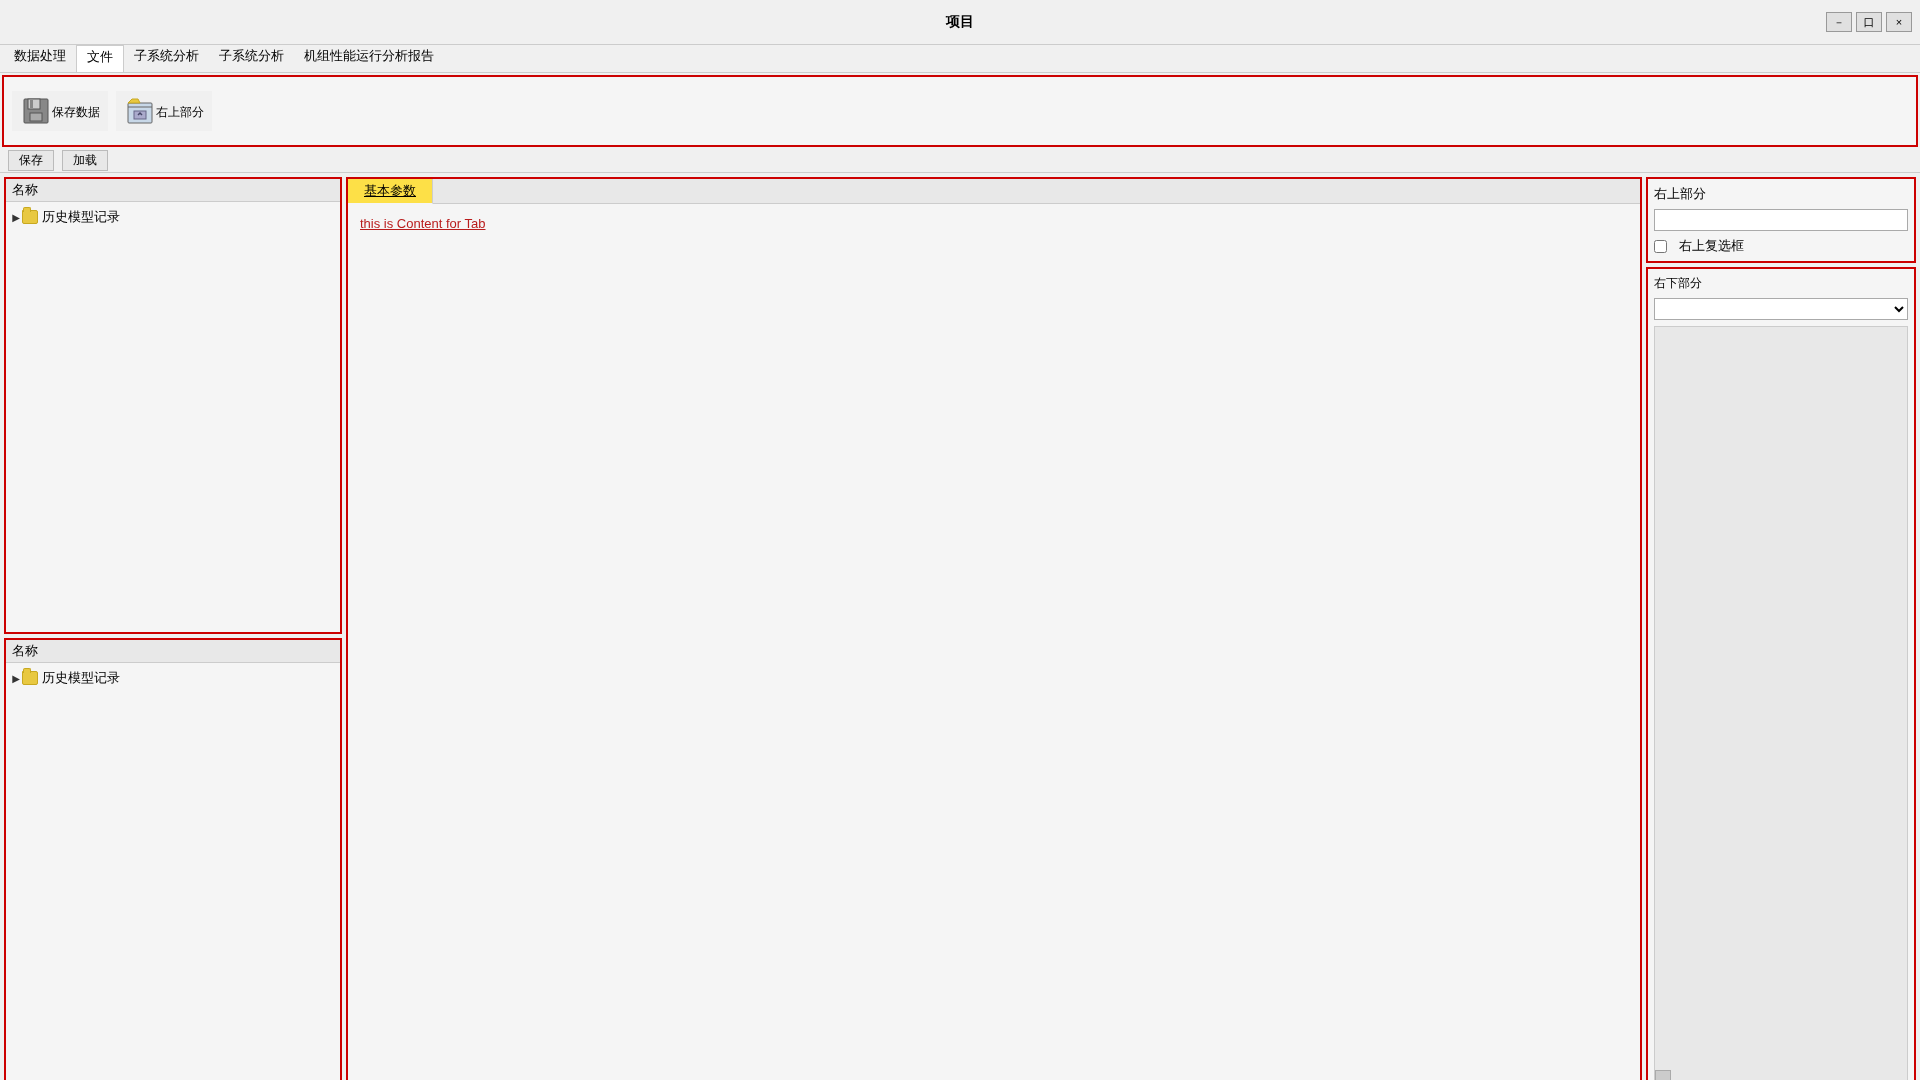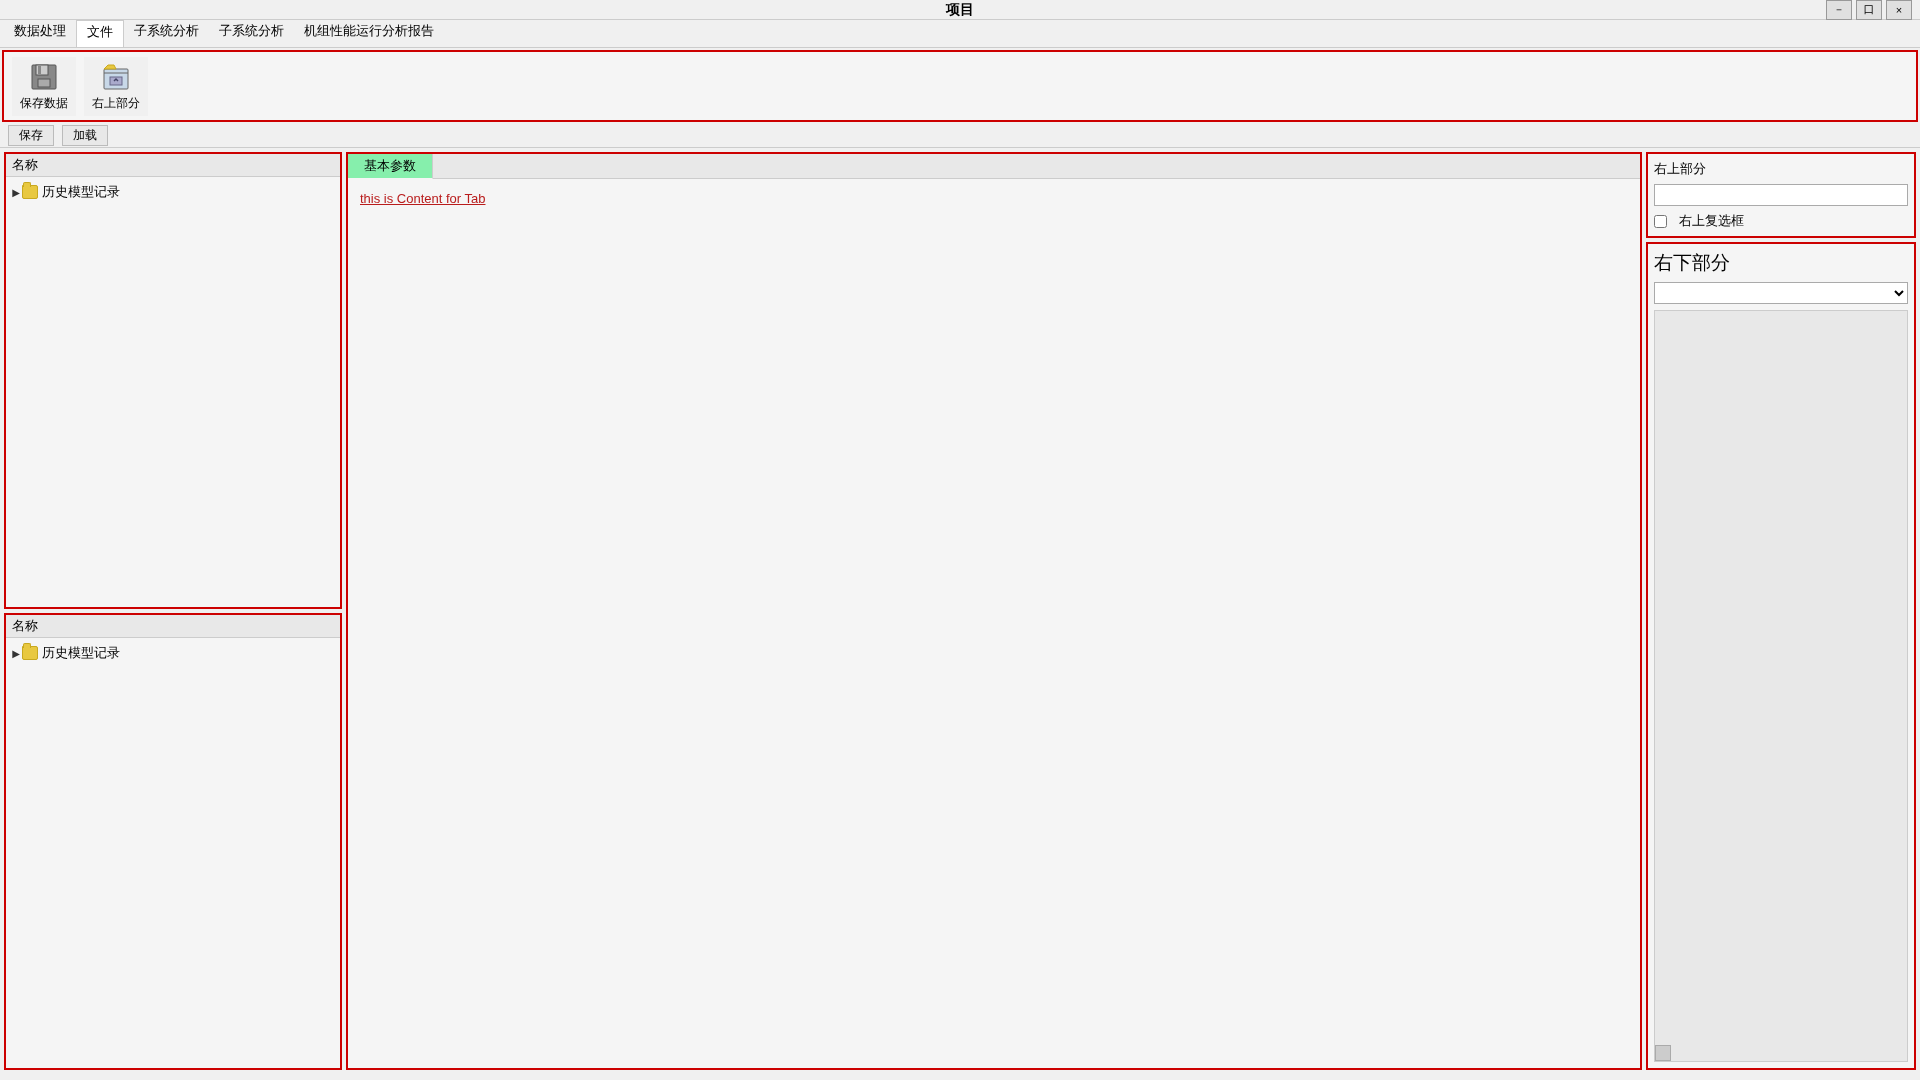--- a/index.html
+++ b/index.html
@@ -8,21 +8,21 @@
       font-size: 13px;
       background: #f0f0f0;
       width: 1920px;
       height: 1080px;
       overflow: hidden;
     }
 
     
     .title-bar {
       background: #f0f0f0;
-      height: 20px;
+      height: 45px;
       display: flex;
       align-items: center;
       justify-content: center;
       position: relative;
       border-bottom: 1px solid #ccc;
     }
     .title-bar-title {
       font-size: 14px;
       font-weight: bold;
     }
@@ -53,21 +53,21 @@
       padding: 0 4px;
     }
     .menu-item {
       padding: 2px 10px;
       cursor: pointer;
       font-size: 13px;
     }
     .menu-item.active { background: #ffffff; border: 1px solid #ccc; border-bottom: none; }
     .toolbar-btn {
       display: flex;
-      flex-direction: column;
+      flex-direction: row;
       align-items: center;
       cursor: pointer;
       padding: 4px 8px;
       background: #f0f0f0;
       border: none;
     }
     .toolbar-icon {
       width: 32px;
       height: 32px;
       display: flex;
@@ -188,23 +188,24 @@
       background: #e8e8e8;
     }
     .tab {
       padding: 3px 16px;
       border-right: 1px solid #ccc;
       cursor: pointer;
       font-size: 13px;
       background: #d8d8d8;
     }
     .tab.active {
-      background: #86efac;
+      background: #fde047;
       border-bottom: 1px solid #f5f5f5;
       margin-bottom: -1px;
+      text-decoration: underline;
     }
 
     .center-content {
       flex: 1;
       padding: 12px;
       font-size: 13px;
       color: #b91c1c;
       text-decoration: underline;
     }
 
@@ -246,21 +247,21 @@
     .right-lower {
       border: 2px solid #cc0000;
       background: #f5f5f5;
       flex: 1;
       display: flex;
       flex-direction: column;
       padding: 6px;
     }
 
     .right-lower-label {
-      font-size: 19px;
+      font-size: 12px;
       margin-bottom: 6px;
     }
 
     .right-select {
       width: 100%;
       height: 22px;
       border: 1px solid #aaa;
       background: #fff;
       margin-bottom: 6px;
       font-size: 12px;

